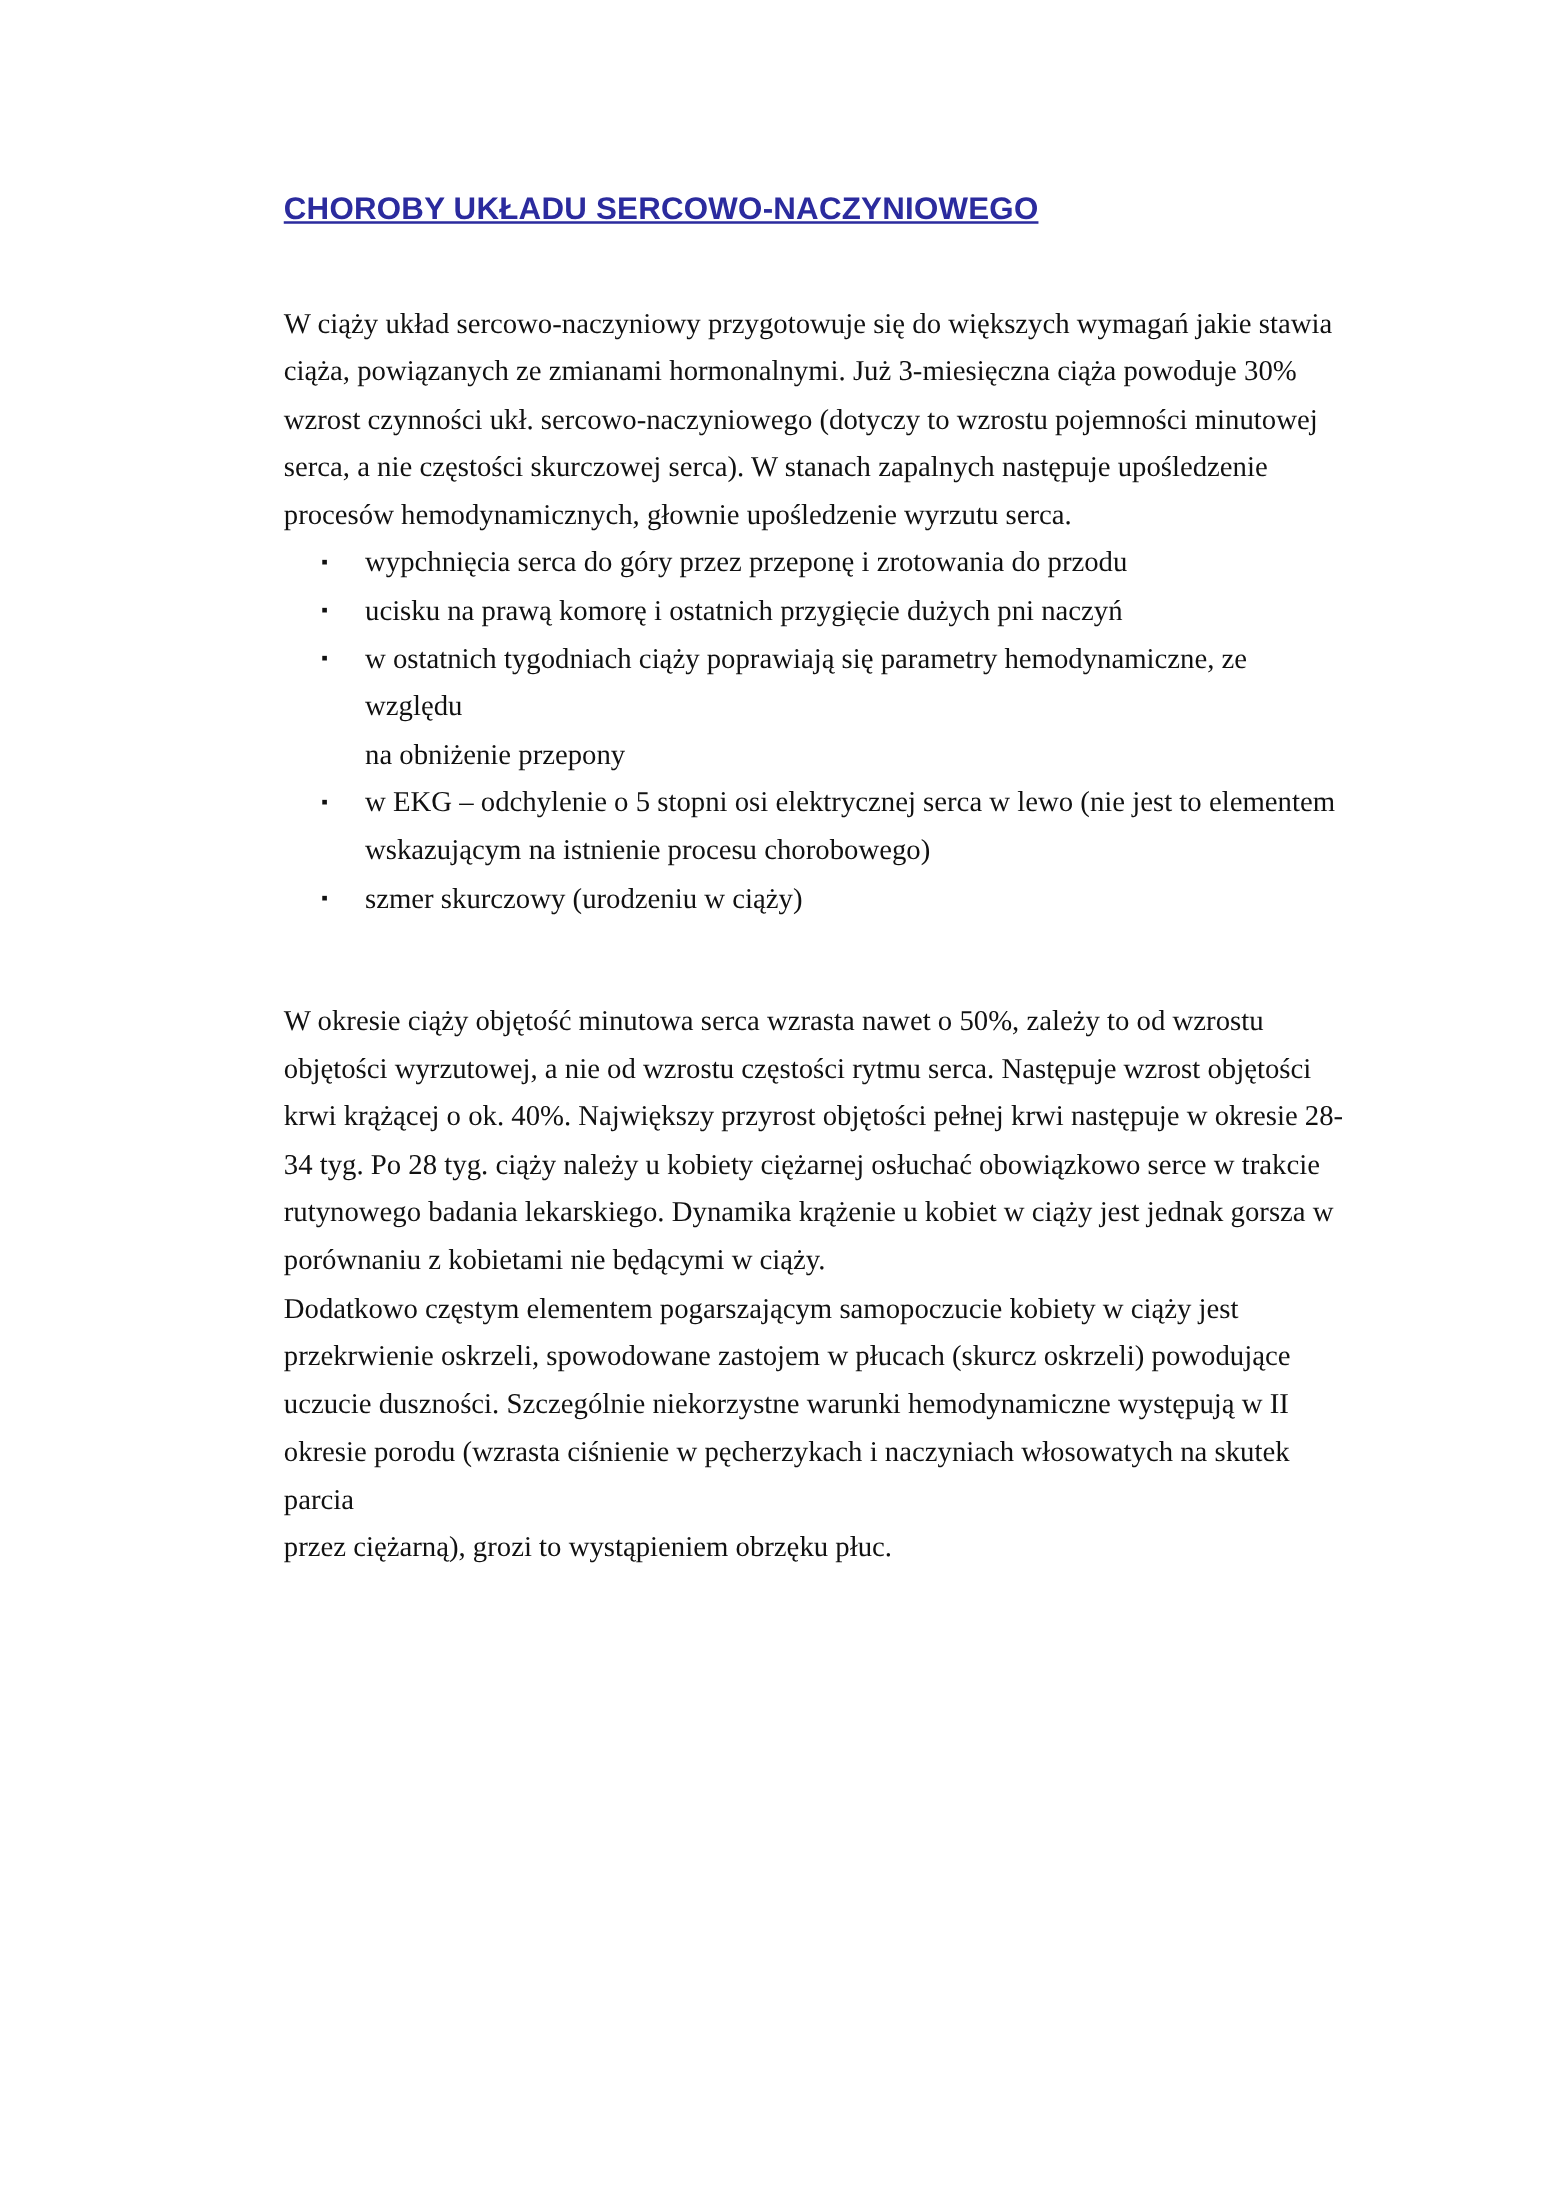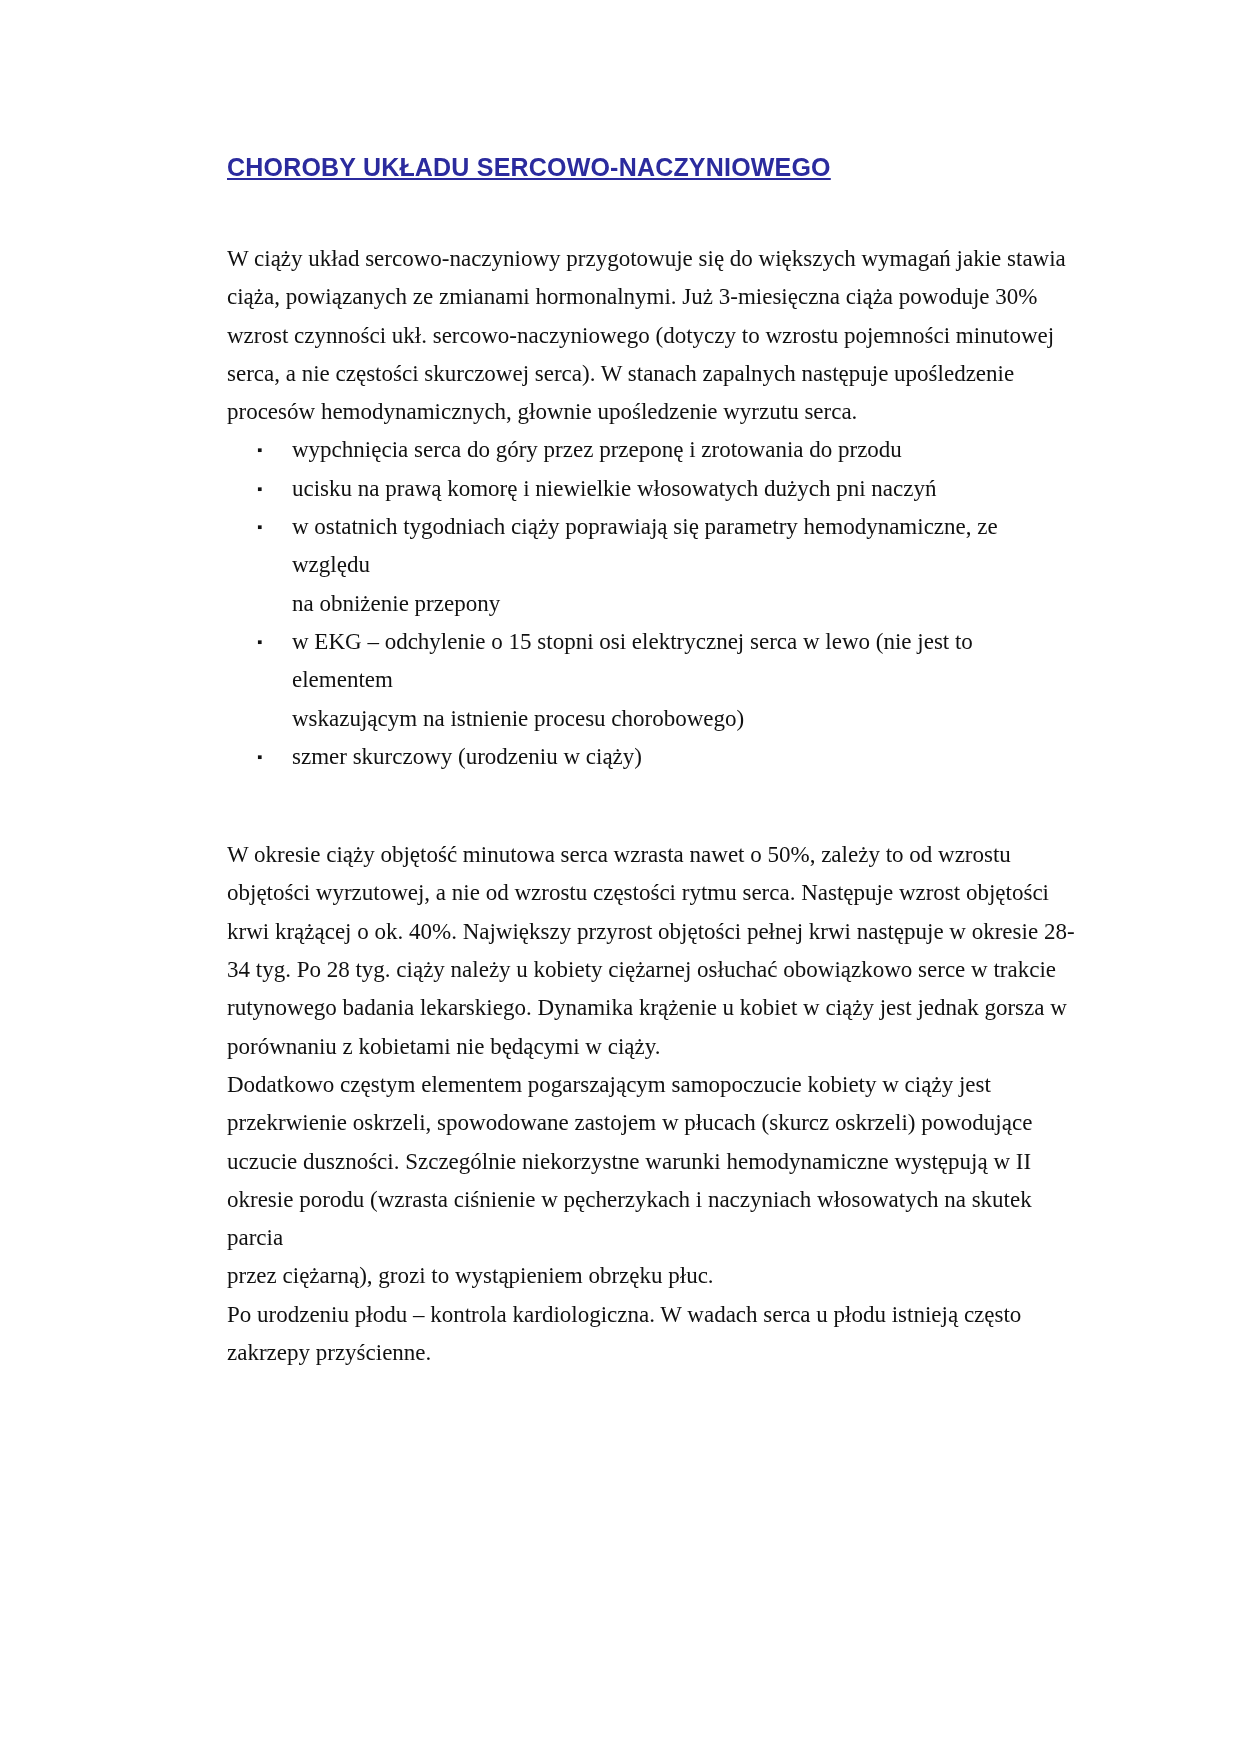--- a/index.html
+++ b/index.html
@@ -80,30 +80,30 @@
 procesów hemodynamicznych, głownie upośledzenie wyrzutu serca.</p>
 
 
       <ul class="bullet-list">
         <li class="bullet-item">
           <span class="bullet-marker">▪</span>
           <span class="bullet-text">wypchnięcia serca do góry przez przeponę i zrotowania do przodu</span>
         </li>
         <li class="bullet-item">
           <span class="bullet-marker">▪</span>
-          <span class="bullet-text">ucisku na prawą komorę i niewielkie włosowatych dużych pni naczyń</span>
+          <span class="bullet-text">ucisku na prawą komorę i ostatnich przygięcie dużych pni naczyń</span>
         </li>
         <li class="bullet-item">
           <span class="bullet-marker">▪</span>
           <span class="bullet-text">w ostatnich tygodniach ciąży poprawiają się parametry hemodynamiczne, ze względu
 na obniżenie przepony</span>
         </li>
         <li class="bullet-item">
           <span class="bullet-marker">▪</span>
-          <span class="bullet-text">w EKG – odchylenie o 15 stopni osi elektrycznej serca w lewo (nie jest to elementem
+          <span class="bullet-text">w EKG – odchylenie o 5 stopni osi elektrycznej serca w lewo (nie jest to elementem
 wskazującym na istnienie procesu chorobowego)</span>
         </li>
         <li class="bullet-item">
           <span class="bullet-marker">▪</span>
           <span class="bullet-text">szmer skurczowy (urodzeniu w ciąży)</span>
         </li>
       </ul>
     </section>
 
     <section class="block-b">
@@ -113,18 +113,16 @@
 34 tyg. Po 28 tyg. ciąży należy u kobiety ciężarnej osłuchać obowiązkowo serce w trakcie
 rutynowego badania lekarskiego. Dynamika krążenie u kobiet w ciąży jest jednak gorsza w
 porównaniu z kobietami nie będącymi w ciąży.</p>
 
       <p>Dodatkowo częstym elementem pogarszającym samopoczucie kobiety w ciąży jest
 przekrwienie oskrzeli, spowodowane zastojem w płucach (skurcz oskrzeli) powodujące
 uczucie duszności. Szczególnie niekorzystne warunki hemodynamiczne występują w II
 okresie porodu (wzrasta ciśnienie w pęcherzykach i naczyniach włosowatych na skutek parcia
 przez ciężarną), grozi to wystąpieniem obrzęku płuc.</p>
 
-      <p>Po urodzeniu płodu – kontrola kardiologiczna. W wadach serca u płodu istnieją często
-zakrzepy przyścienne.</p>
     </section>
 
   </div>
 </div>
 
 </body></html>

